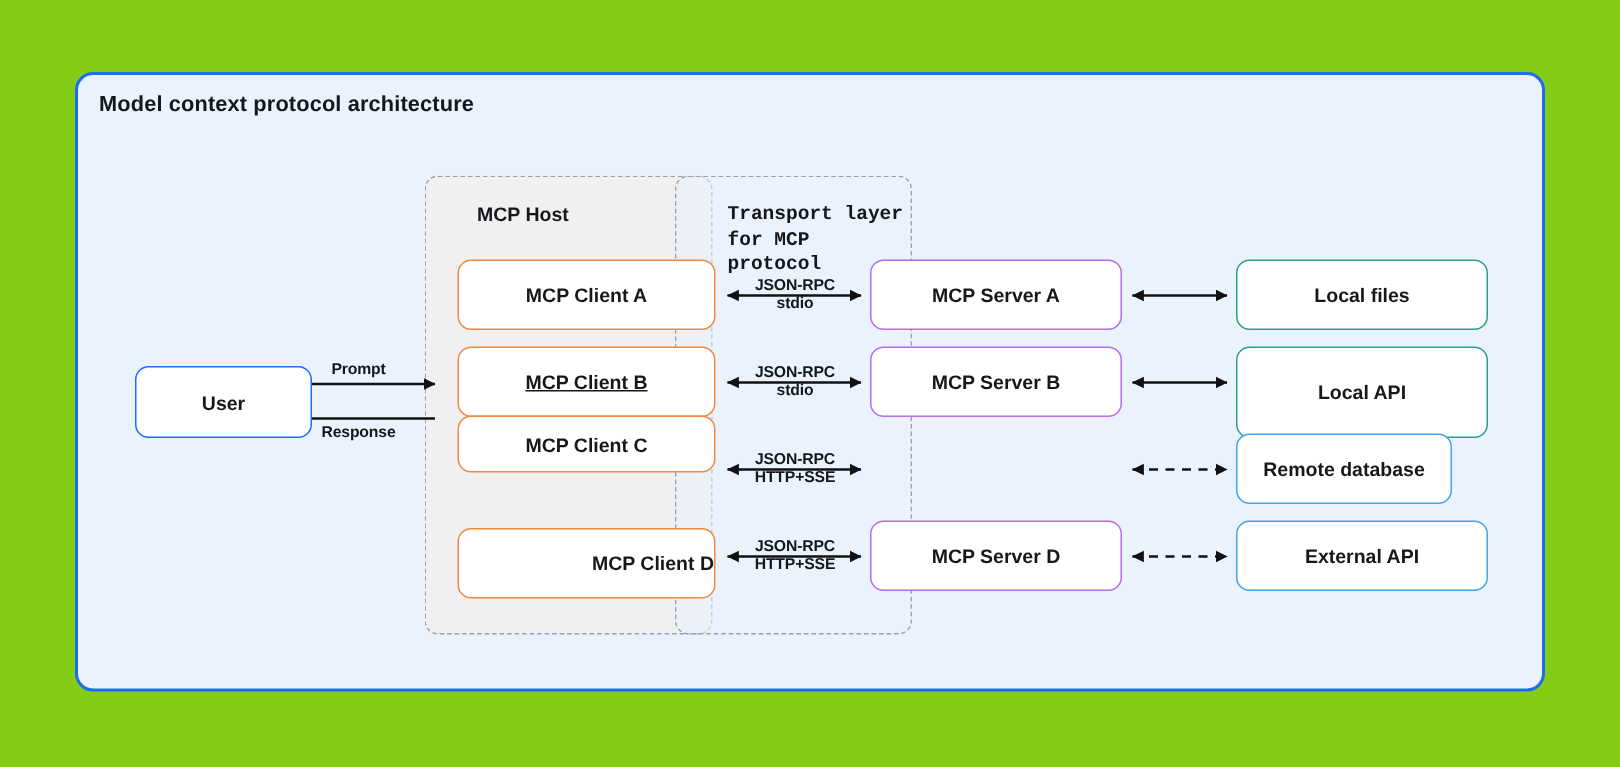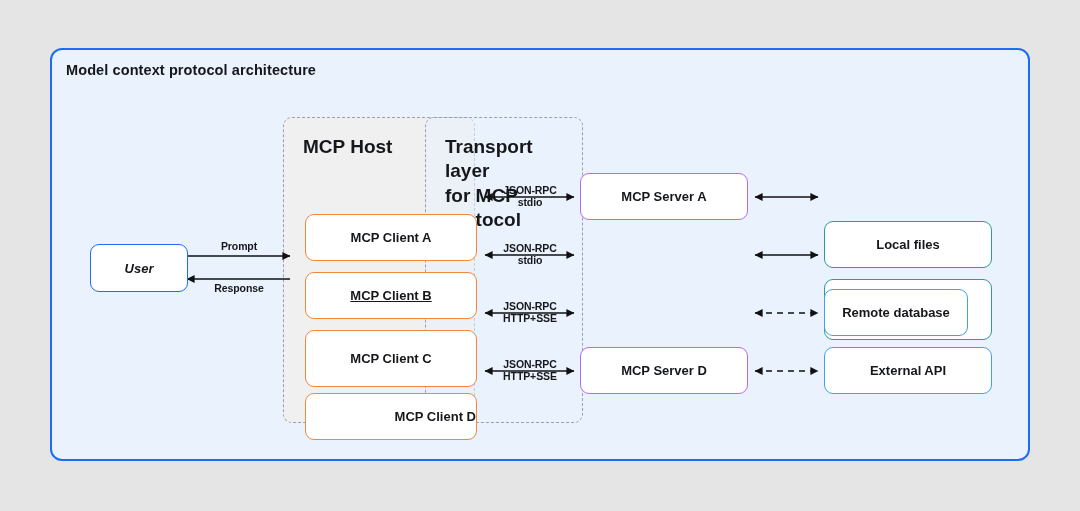--- a/index.html
+++ b/index.html
@@ -12,21 +12,21 @@
     height: 511px;
     font-family: "Liberation Sans", sans-serif;
     -webkit-font-smoothing: antialiased;
   }
 
   #stage {
     position: relative;
     width: 1080px;
     height: 511px;
     overflow: hidden;
-    background: #e5e5e5;
+    background: #84cc16;
   }
 
   
   .outer-panel {
     position: absolute;
     left: 50px;
     top: 48px;
     width: 980px;
     height: 413px;
     box-sizing: border-box;
@@ -54,54 +54,56 @@
     border-radius: 9px;
   }
   .group-host {
     left: 283px;
     top: 117px;
     width: 192px;
     height: 306px;
     background: #f0f0f0;
   }
   .group-transport {
-    left: 425px;
+    left: 450px;
     top: 117px;
     width: 158px;
     height: 306px;
     background: rgba(234,242,253,0.55);
+    font-family: Liberation Mono, monospace;
   }
   .group-label {
     position: absolute;
-    font-size: 19px;
+    font-size: 13px;
     font-weight: bold;
     color: #15171a;
     line-height: 1.28;
     white-space: pre-line;
+    margin-left: 15px;
   }
   .group-host .group-label  { left: 19px; top: 17px; }
   .group-transport .group-label { left: 19px; top: 17px; }
 
   
   .node {
     position: absolute;
     box-sizing: border-box;
     background: #ffffff;
     border-radius: 9px;
     display: flex;
     align-items: center;
     justify-content: center;
     font-size: 13px;
     font-weight: bold;
     color: #15171a;
     white-space: nowrap;
   }
-  .node-client { border: 1.8px solid #f0883e; margin-top: 41px; }
+  .node-client { border: 1.8px solid #f0883e; }
   .node-server { border: 1.8px solid #b66bf0; }
-  .node-teal   { border: 1.8px solid #2d9d8f; margin-top: 48px; }
+  .node-teal   { border: 1.8px solid #2d9d8f; }
   .node-blue   { border: 1.8px solid #3fa3e8; }
   .node-user   { border: 1.8px solid #1b6ef3; }
 
   
   .conn-label {
     position: absolute;
     font-size: 10.5px;
     font-weight: bold;
     color: #15171a;
     text-align: center;
@@ -175,21 +177,21 @@
       <line x1="755" y1="255" x2="818" y2="255" stroke="#111111" stroke-width="1.7" marker-start="url(#arrHL)" marker-end="url(#arrH)"></line>
     </g>
     <g>
       <line x1="755" y1="313" x2="818" y2="313" stroke="#111111" stroke-width="1.7" stroke-dasharray="6 5" marker-start="url(#arrHL)" marker-end="url(#arrH)"></line>
     </g>
     <g>
       <line x1="755" y1="371" x2="818" y2="371" stroke="#111111" stroke-width="1.7" stroke-dasharray="6 5" marker-start="url(#arrHL)" marker-end="url(#arrH)"></line>
     </g>
   </svg>
 
-  <div class="node node-user" style="left:90px; top:244px; width:98px; height:48px;font-style:italic;">
+  <div class="node node-user" style="left:90px; top:244px; width:118px; height:48px;">
     <span>User</span>
   </div>
 
   <div class="conn-label" style="left:196px; top:240px; width:86px;">Prompt</div>
   <div class="conn-label" style="left:196px; top:282px; width:86px;">Response</div>
 
   <div class="node node-client" style="left:305px; top:173px; width:172px; height:47px;">
     <span>MCP Client A</span>
   </div>
   <div class="conn-label" style="left:484px; top:184px; width:92px;">JSON-RPC
@@ -199,25 +201,28 @@
   </div>
   <div class="node node-teal" style="left:824px; top:173px; width:168px; height:47px;">
     <span>Local files</span>
   </div>
 
   <div class="node node-client" style="left:305px; top:231px; width:172px; height:47px;text-decoration:underline;">
     <span>MCP Client B</span>
   </div>
   <div class="conn-label" style="left:484px; top:242px; width:92px;">JSON-RPC
 stdio</div>
+  <div class="node node-server" style="left:580px; top:231px; width:168px; height:47px;">
+    <span>MCP Server B</span>
+  </div>
   <div class="node node-teal" style="left:824px; top:231px; width:168px; height:61px;">
     <span>Local API</span>
   </div>
 
-  <div class="node node-client" style="left:305px; top:289px; width:172px; height:57px;">
+  <div class="node node-client" style="left:305px; top:277px; width:172px; height:38px;">
     <span>MCP Client C</span>
   </div>
   <div class="conn-label" style="left:484px; top:300px; width:92px;">JSON-RPC
 HTTP+SSE</div>
   <div class="node node-blue" style="left:824px; top:289px; width:144px; height:47px;">
     <span>Remote database</span>
   </div>
 
   <div class="node node-client" style="left:305px; top:352px; width:172px; height:47px;justify-content:flex-end;">
     <span>MCP Client D</span>

